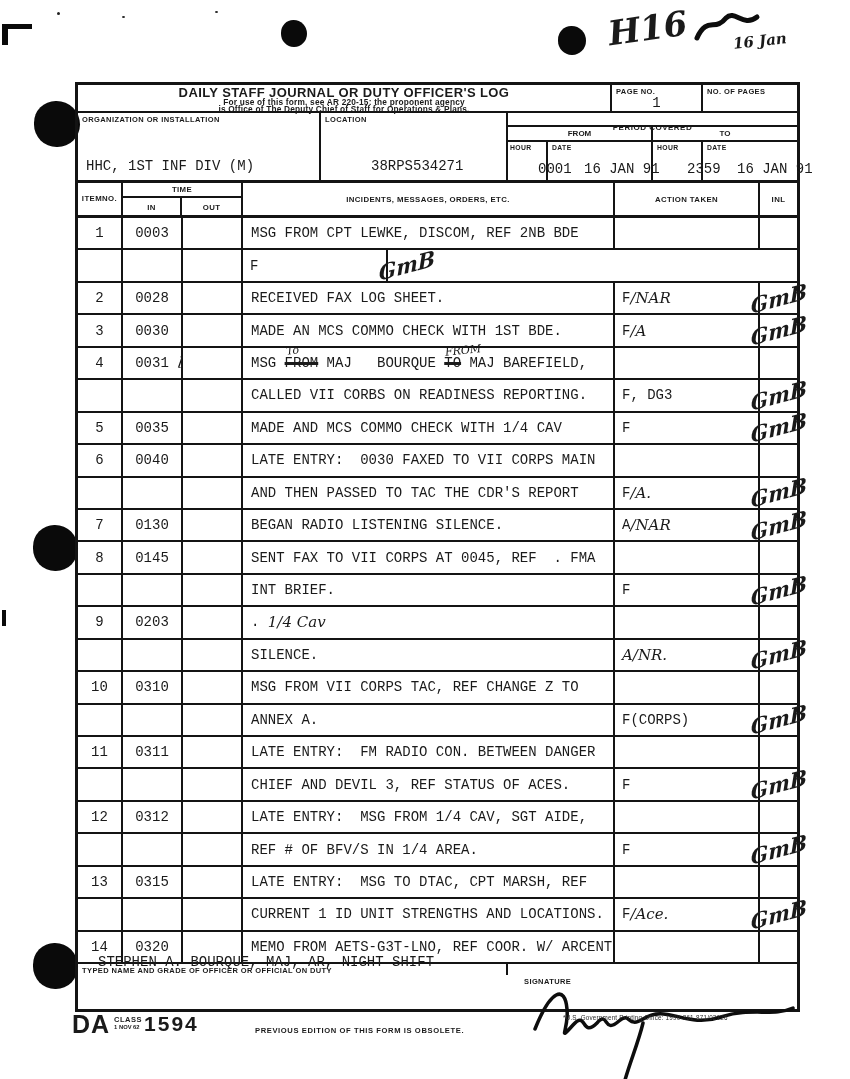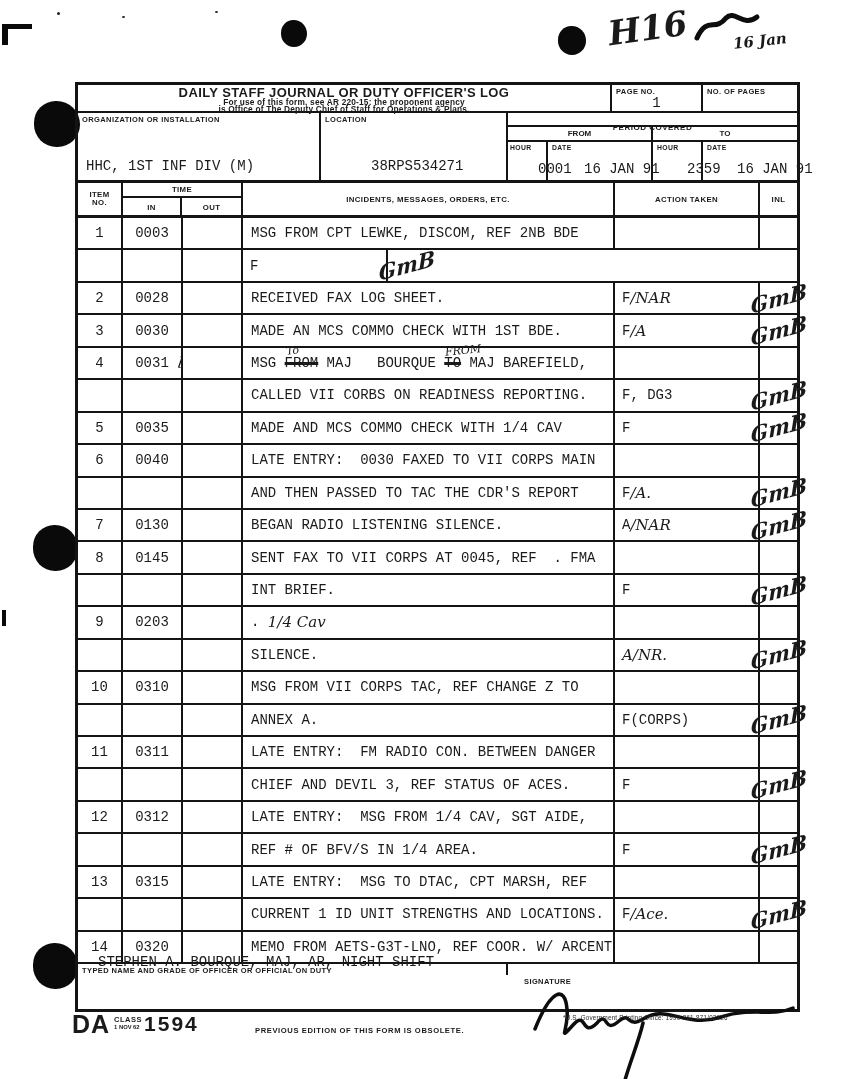--- a/index.html
+++ b/index.html
@@ -38,21 +38,21 @@
   .p-to{position:absolute;left:145px;top:0;bottom:0;right:0;text-align:center;font-size:8px;font-weight:bold;padding-top:2px;box-sizing:border-box;}
   .p-cols{position:absolute;top:29px;left:0;right:0;bottom:0;display:flex;}
   .p-col{box-sizing:border-box;border-right:2px solid #141414;position:relative;}
   .p-col:last-child{border-right:none;}
   .p-col .typedv{position:absolute;left:2px;bottom:3px;font-size:14px;margin-left:28px;}
   .org-val{position:absolute;left:8px;bottom:6px;}
   .loc-val{position:absolute;left:50px;bottom:6px;}
   
   .band-thead{top:98px;height:35px;border-bottom:3px solid #141414;}
   .th{border-right:2px solid #141414;display:flex;align-items:center;justify-content:center;font-size:7.8px;font-weight:bold;letter-spacing:.4px;text-align:center;}
-  .th-item{left:0;width:45px;flex-direction:column;line-height:8.5px;}
+  .th-item{left:0;width:45px;flex-direction:row;line-height:8.5px;}
   .th-time{left:45px;width:120px;display:block;}
   .tt-top{height:15px;border-bottom:2px solid #141414;display:flex;align-items:center;justify-content:center;box-sizing:border-box;}
   .tt-bot{height:18px;display:flex;}
   .tt-in{width:60px;border-right:2px solid #141414;display:flex;align-items:center;justify-content:center;box-sizing:border-box;}
   .tt-out{width:60px;display:flex;align-items:center;justify-content:center;}
   .th-inc{left:165px;width:372px;}
   .th-act{left:537px;width:145px;}
   .th-inl{left:682px;width:37px;border-right:none;}
   
   .grid{position:absolute;top:133px;left:0;width:719px;height:744px;display:flex;flex-direction:column;}

